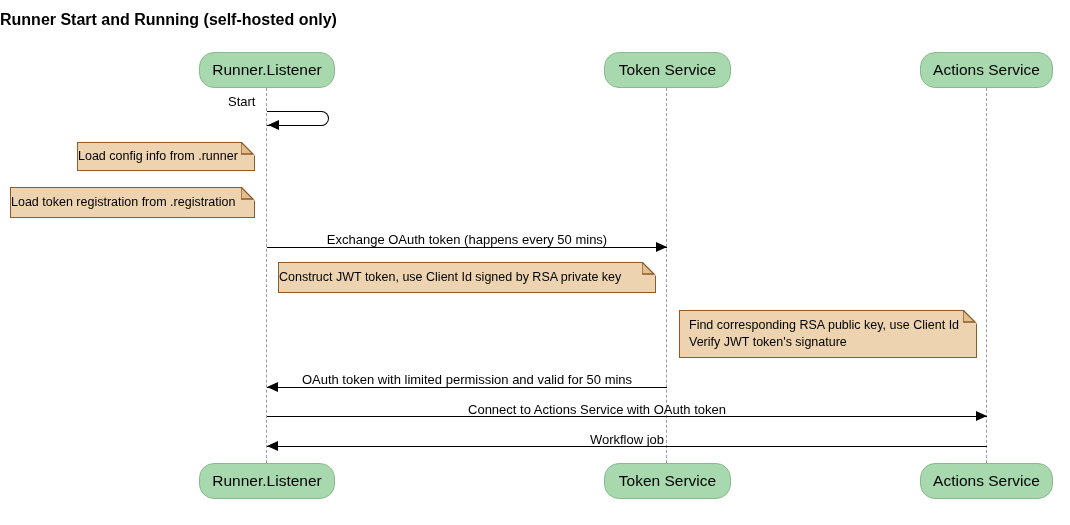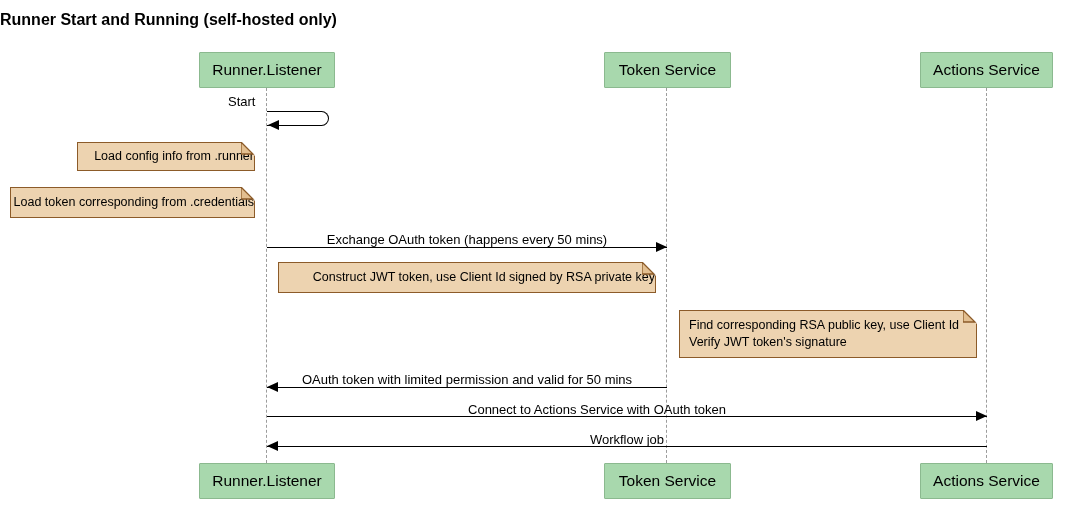--- a/index.html
+++ b/index.html
@@ -32,34 +32,34 @@
   }
 
   .pbox {
     position: absolute;
     height: 36px;
     display: flex;
     align-items: center;
     justify-content: center;
     background: var(--participant-fill, #A8D8AD);
     border: 1px solid var(--participant-border, #8BB98F);
-    border-radius: 1px;
+    border-radius: 15px;
     font-size: 15.5px;
     white-space: nowrap;
   }
 
   .note {
     position: absolute;
     background: var(--note-fill, #EDD3B0);
     border: 1.4px solid var(--note-border, #8C5B29);
     font-size: 12.5px;
     display: flex;
     flex-direction: column;
     justify-content: center;
-    align-items: flex-end;
+    align-items: flex-start;
     white-space: nowrap;
     line-height: 17px;
   }
   .note.left-align { align-items: flex-start; padding-left: 9px; }
 
   .fold {
     position: absolute;
     top: -1.4px; right: -1.4px;
     width: 14px; height: 14px;
   }
@@ -143,21 +143,21 @@
       <polygon class="fold-flap" points="0,0 12,12 0,12"></polygon>
     </svg>
     <span>Load config info from .runner</span>
   </div>
 
   <div class="note" style="left:10px; top:187px; width:245px; height:31px;">
     <svg class="fold" viewBox="0 0 14 14">
       <polygon class="fold-outside" points="0,0 14,0 14,14"></polygon>
       <polygon class="fold-flap" points="0,0 12,12 0,12"></polygon>
     </svg>
-    <span>Load token corresponding from .credentials</span>
+    <span>Load token registration from .registration</span>
   </div>
 
   <div class="msg-label" style="left:467px; top:233px;">Exchange OAuth token (happens every 50 mins)</div>
   <div class="msg-line" style="left:267px; top:247px; width:400px;"></div>
   <div class="ah-r" style="left:656px; top:242px;"></div>
 
   <div class="note" style="left:278px; top:262px; width:378px; height:31px;">
     <svg class="fold" viewBox="0 0 14 14">
       <polygon class="fold-outside" points="0,0 14,0 14,14"></polygon>
       <polygon class="fold-flap" points="0,0 12,12 0,12"></polygon>

